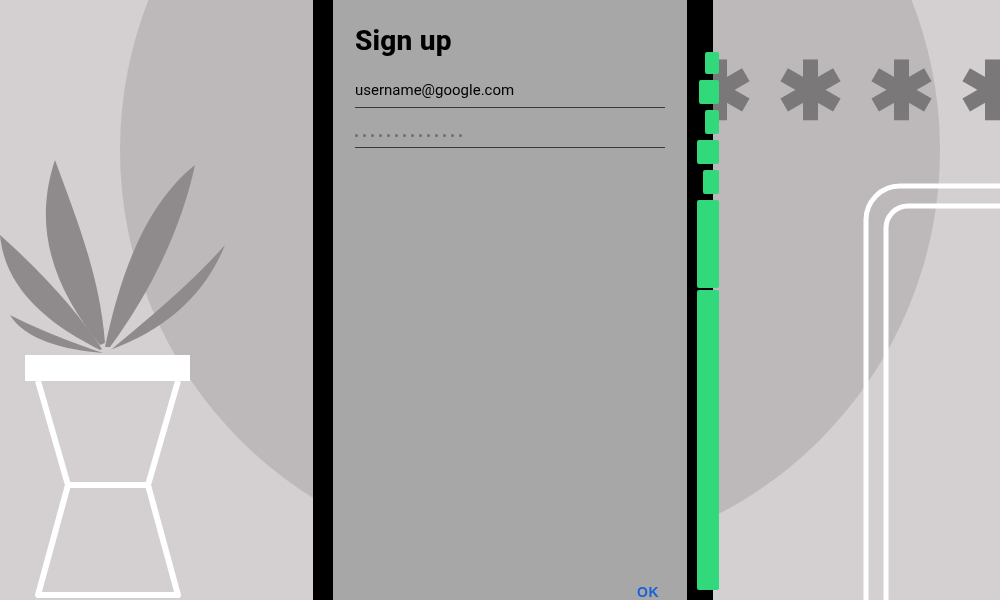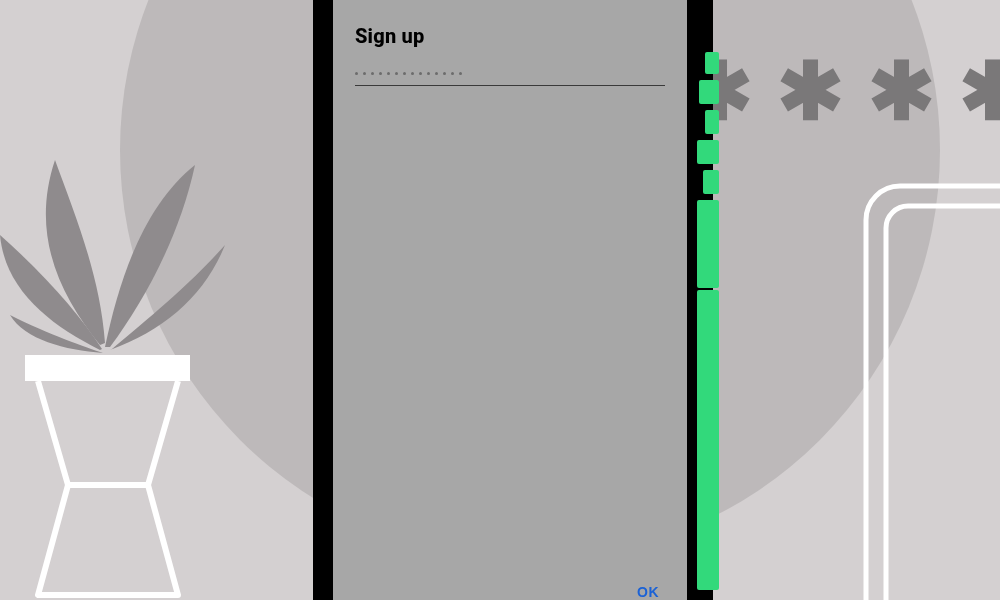--- a/index.html
+++ b/index.html
@@ -92,21 +92,21 @@
   }
   .bump.b1 { right: -6px; top: 58px;  width: 14px; height: 22px; border-radius: 2px; }
   .bump.b2 { right: -6px; top: 86px;  width: 20px; height: 24px; border-radius: 2px; }
   .bump.b3 { right: -6px; top: 116px; width: 14px; height: 24px; border-radius: 2px; }
   .bump.b4 { right: -6px; top: 146px; width: 22px; height: 24px; border-radius: 2px; }
   .bump.b5 { right: -6px; top: 176px; width: 16px; height: 24px; border-radius: 2px; }
   .bump.b6 { right: -6px; top: 206px; width: 22px; height: 88px; border-radius: 2px; }
   .bump.b7 { right: -6px; top: 296px; width: 22px; height: 300px; border-radius: 2px; }
 
   .title {
-    font-size: 20px;
+    font-size: 28px;
     font-weight: 800;
     color: #000;
     margin: 0 0 18px 0;
     letter-spacing: 0.2px;
   }
   .field {
     width: 100%;
     border: 0;
     border-bottom: 1px solid #3a3a3a;
     background: transparent;
@@ -196,20 +196,21 @@
     <div class="bump b2"></div>
     <div class="bump b3"></div>
     <div class="bump b4"></div>
     <div class="bump b5"></div>
     <div class="bump b6"></div>
     <div class="bump b7"></div>
 
     <div class="phone-screen">
       <h1 class="title">Sign up</h1>
 
+      <input class="field" type="text" value="username@google.com" style="">
 
       <div class="pw-mask" id="pw-mask">
           <span class="pw-dot"></span>
           <span class="pw-dot"></span>
           <span class="pw-dot"></span>
           <span class="pw-dot"></span>
           <span class="pw-dot"></span>
           <span class="pw-dot"></span>
           <span class="pw-dot"></span>
           <span class="pw-dot"></span>

